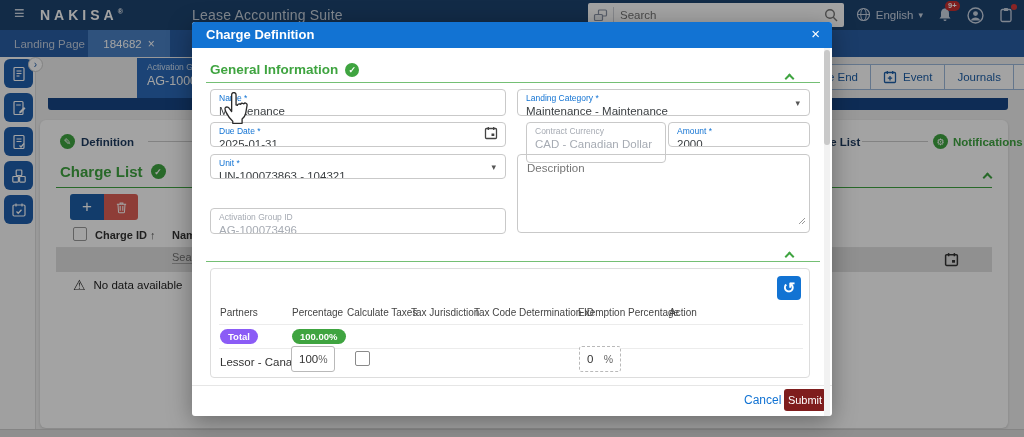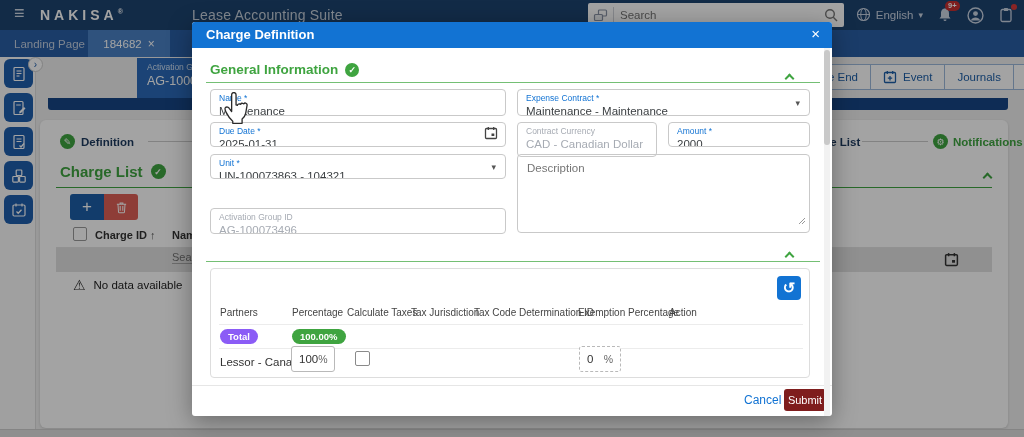--- a/index.html
+++ b/index.html
@@ -294,38 +294,38 @@
       <span class="check-badge">✓</span>
     </div>
     <span class="sec-chev" style="top:46px;"><span class="chev-up"></span></span>
     <div class="sec-rule" style="top:60px;"></div>
 
     <div class="fld" style="left:18px; top:67px; width:296px; height:27px;">
       <span class="lbl">Name *</span>
       <span class="val">Maintenance</span>
     </div>
     <div class="fld" style="left:325px; top:67px; width:293px; height:27px;">
-      <span class="lbl">Expense Contract *</span>
+      <span class="lbl">Landing Category *</span>
       <span class="val">Maintenance - Maintenance</span>
       <span class="caret">▾</span>
     </div>
 
     <div class="fld" style="left:18px; top:100px; width:296px; height:25px;">
       <span class="lbl">Due Date *</span>
       <span class="val">2025-01-31</span>
       <span class="cal-ic">
         <svg width="14" height="14" viewBox="0 0 14 14">
             <rect x="1.5" y="2.5" width="11" height="10" rx="1" fill="none" stroke="#444" stroke-width="1.3"></rect>
             <line x1="4.3" y1="1" x2="4.3" y2="4" stroke="#444" stroke-width="1.3"></line>
             <line x1="9.7" y1="1" x2="9.7" y2="4" stroke="#444" stroke-width="1.3"></line>
             <rect x="7.5" y="7.5" width="2.8" height="2.5" fill="#444"></rect>
           </svg>
       </span>
     </div>
-    <div class="fld disabled" style="left:325px; top:100px; width:140px; height:35px;">
+    <div class="fld disabled" style="left:334px; top:100px; width:140px; height:41px;">
       <span class="lbl">Contract Currency</span>
       <span class="val">CAD - Canadian Dollar</span>
     </div>
     <div class="fld" style="left:476px; top:100px; width:142px; height:25px;">
       <span class="lbl">Amount *</span>
       <span class="val">2000</span>
     </div>
 
     <div class="fld" style="left:18px; top:132px; width:296px; height:25px;">
       <span class="lbl">Unit *</span>

